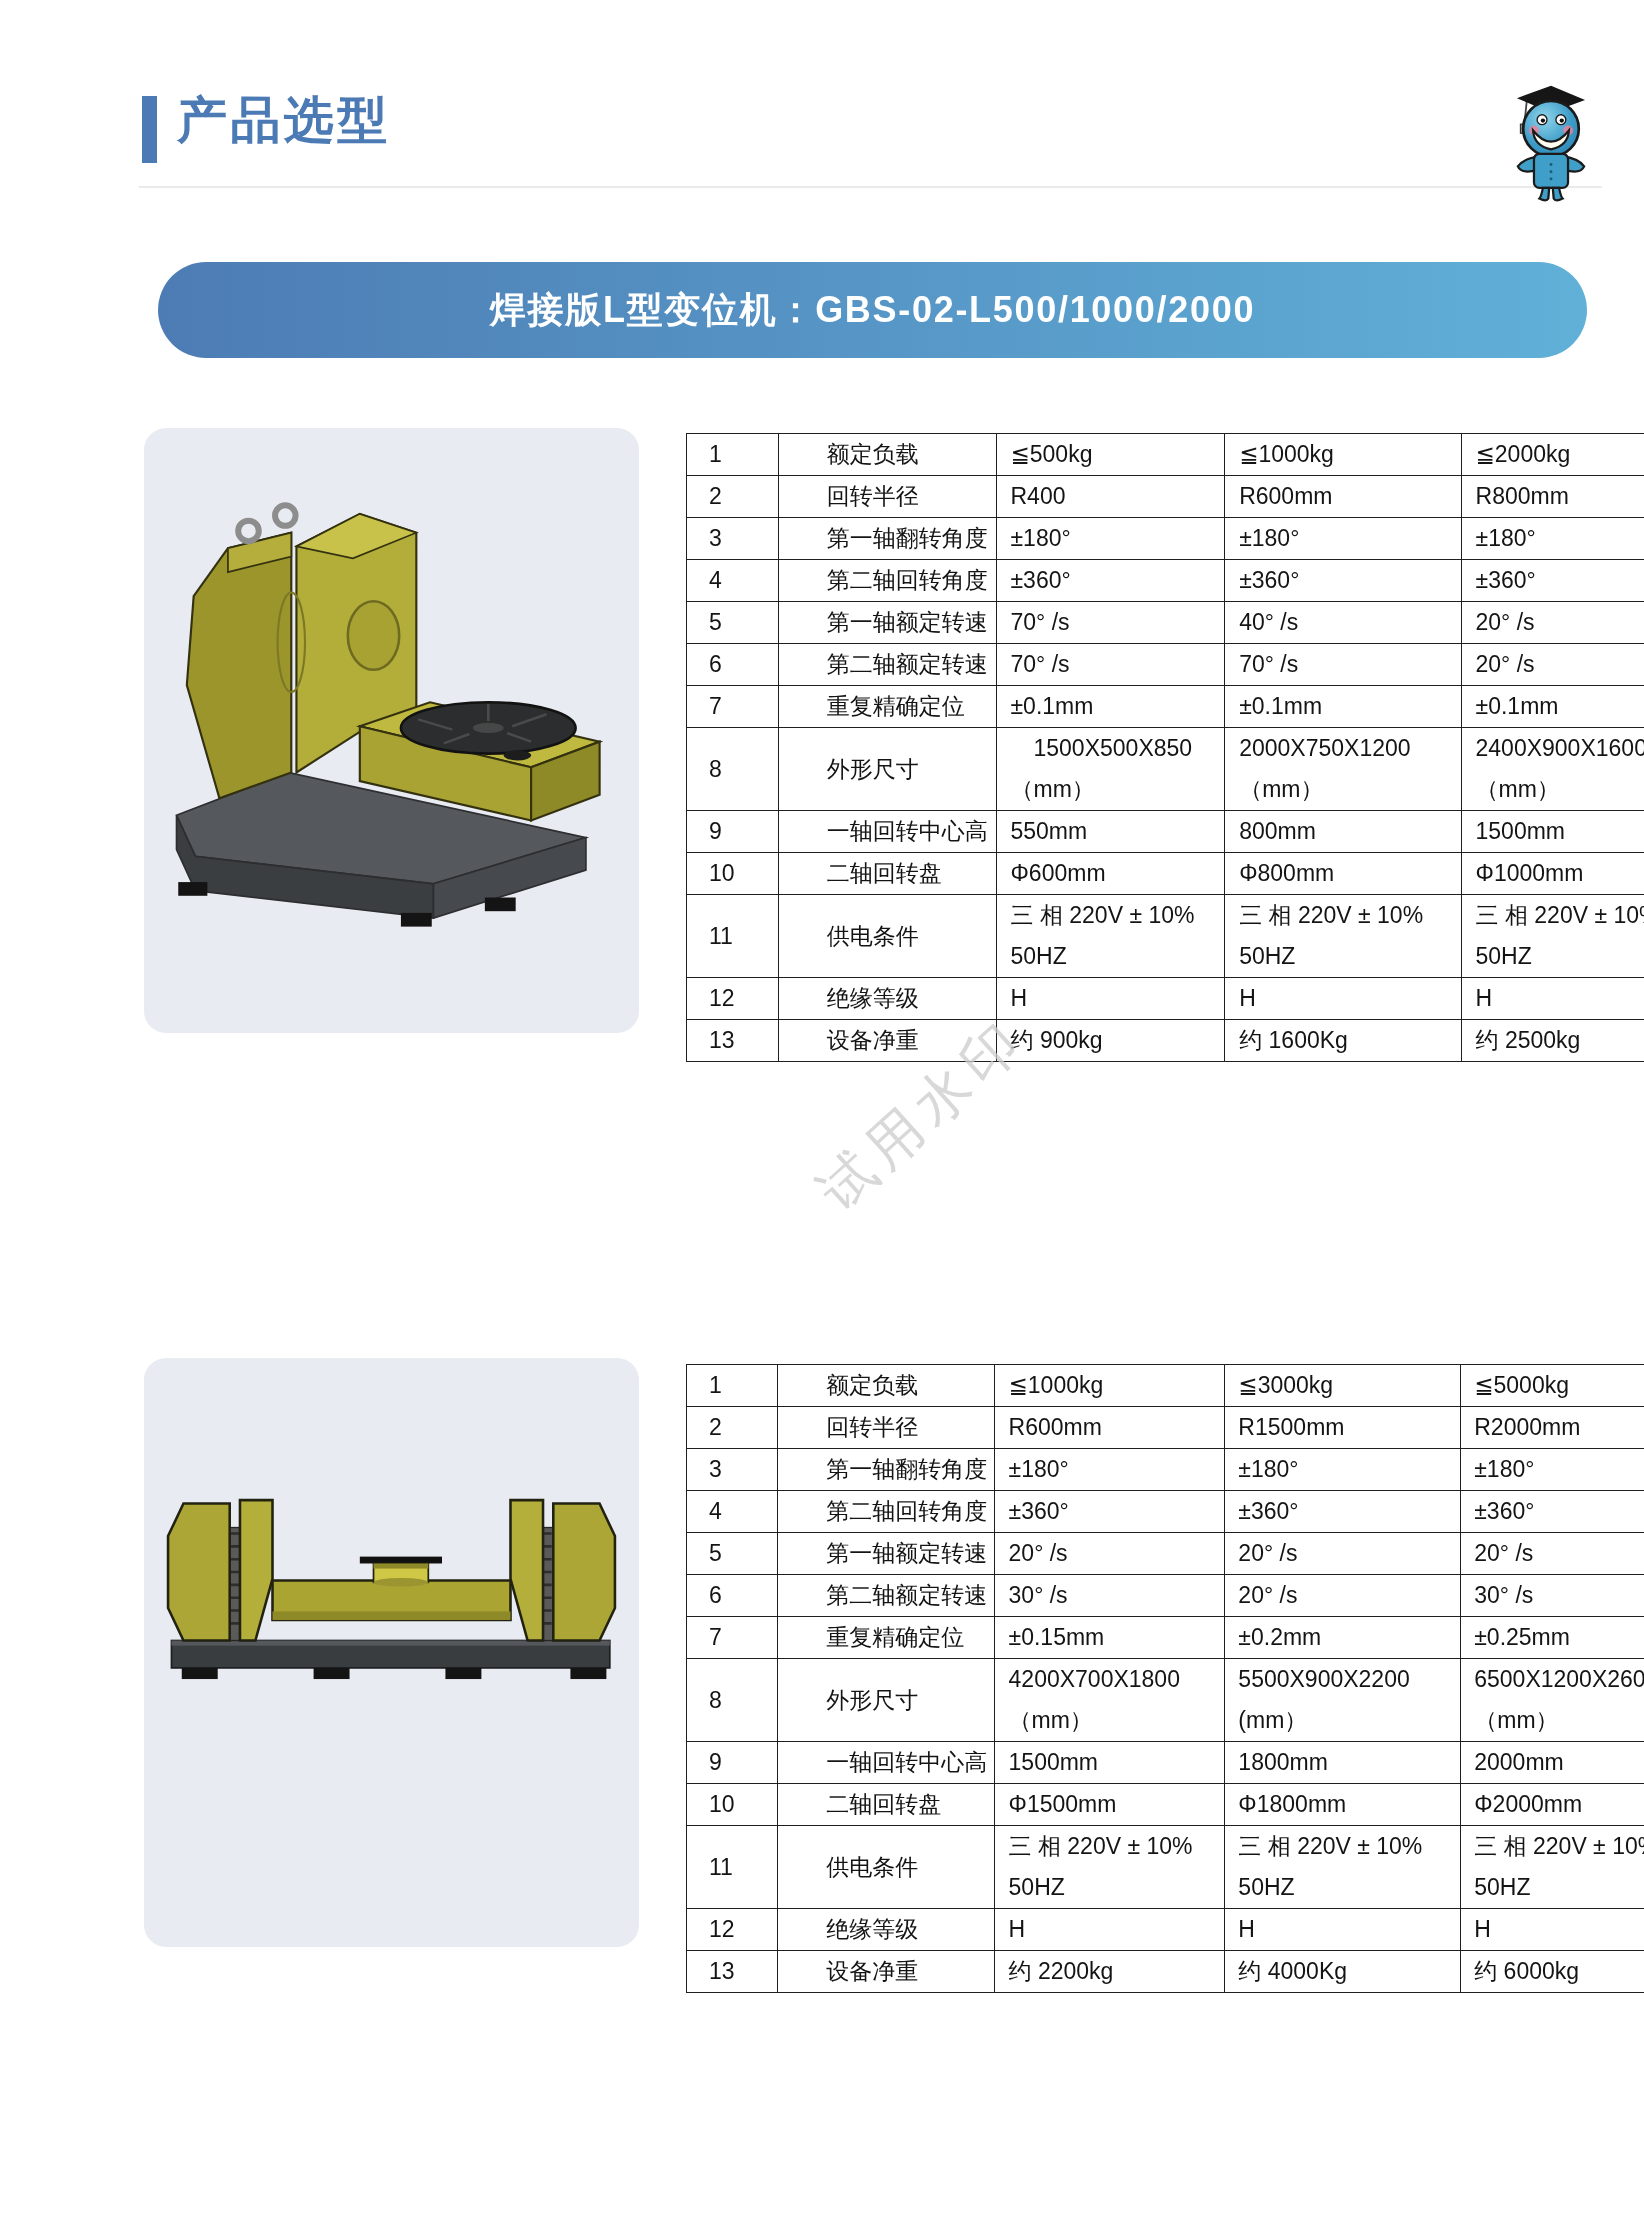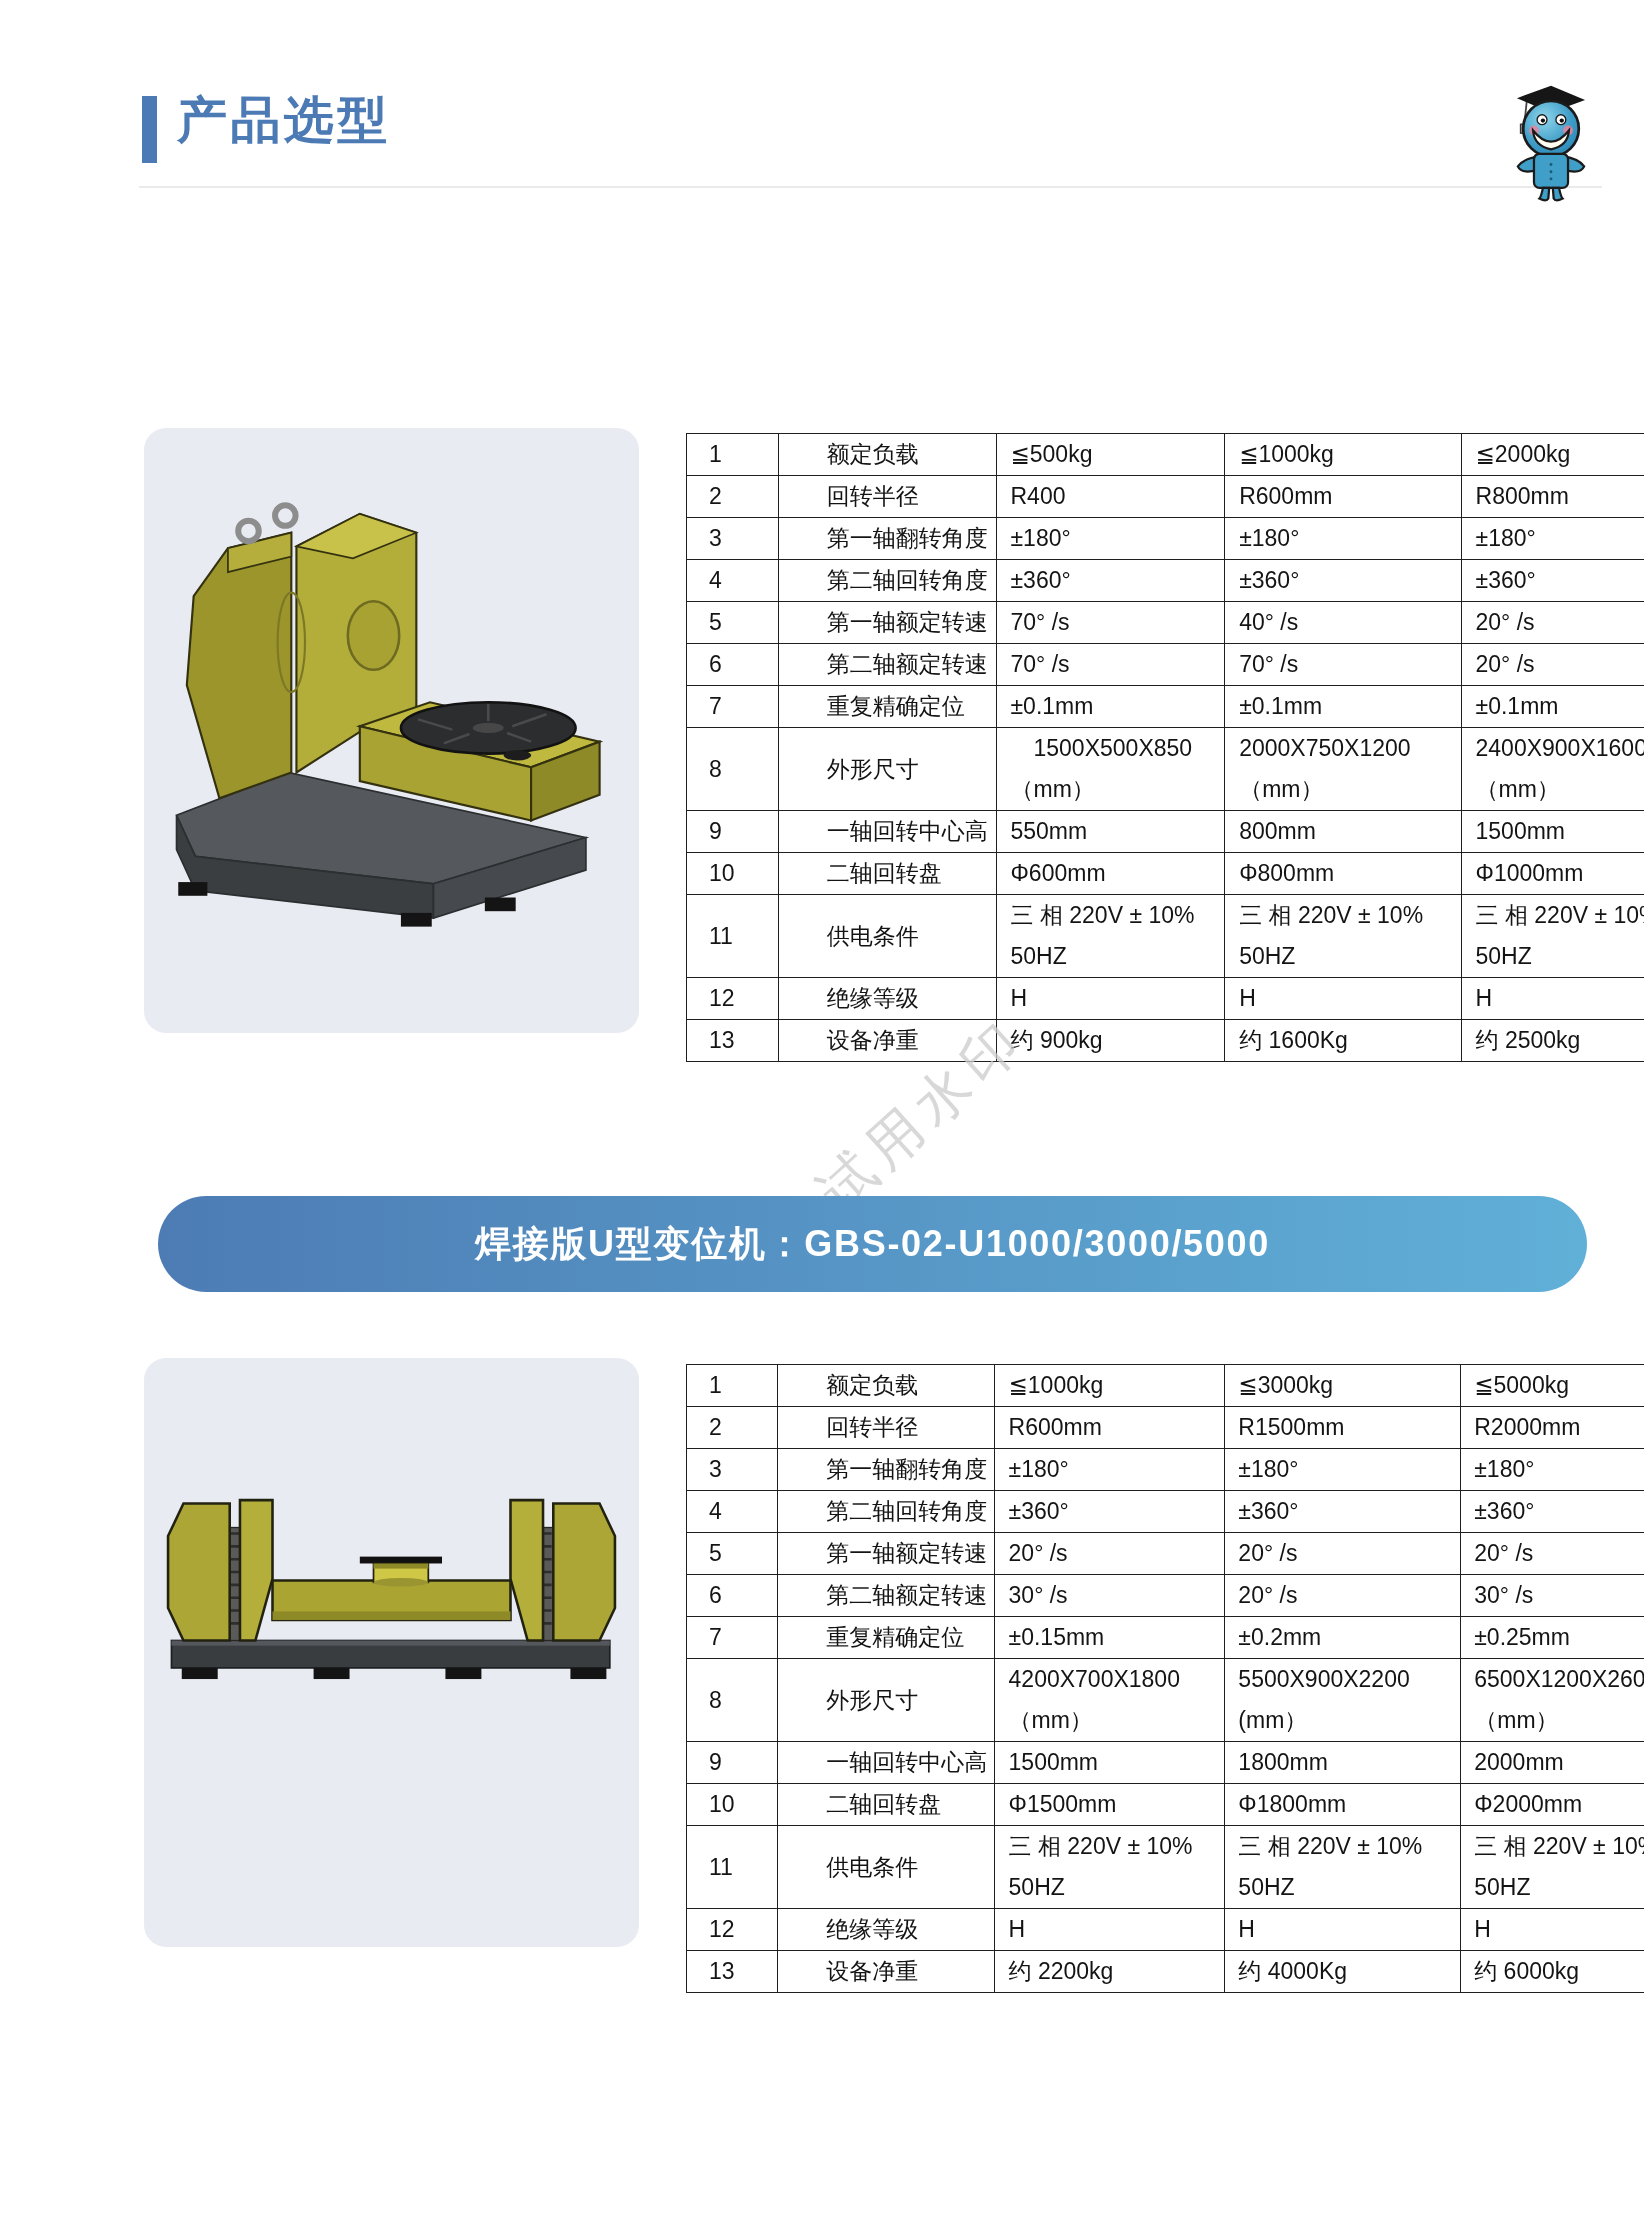--- a/index.html
+++ b/index.html
@@ -84,20 +84,21 @@
     <path d="M37,92 Q20,94 13,103 Q17,112 35,107 Z" fill="#3f9fc8" stroke="#1b1b1b" stroke-width="2.5"></path>
     <path d="M63,92 Q80,94 87,103 Q83,112 65,107 Z" fill="#3f9fc8" stroke="#1b1b1b" stroke-width="2.5"></path>
     <path d="M37,89 h26 a6,6 0 0 1 6,6 v26 a6,6 0 0 1 -6,6 h-26 a6,6 0 0 1 -6,-6 v-26 a6,6 0 0 1 6,-6 Z" fill="#3f9fc8" stroke="#1b1b1b" stroke-width="2.5"></path>
     <circle cx="50" cy="101" r="1.6" fill="#1b5a78"></circle>
       <circle cx="50" cy="109" r="1.6" fill="#1b5a78"></circle>
       <circle cx="50" cy="117" r="1.6" fill="#1b5a78"></circle>
     <path d="M41,127 q-2,10 -4,12 q8,4 10,0 l1,-12 Z" fill="#3f9fc8" stroke="#1b1b1b" stroke-width="2.5"></path>
     <path d="M59,127 q2,10 4,12 q-8,4 -10,0 l-1,-12 Z" fill="#3f9fc8" stroke="#1b1b1b" stroke-width="2.5"></path>
   </svg>
 
+  <div class="banner" id="banner1">焊接版L型变位机：GBS-02-L500/1000/2000</div>
 
   <div class="panel" id="panel1">
     <svg viewBox="0 0 578 706" aria-hidden="true">
 
       <polygon points="38,452 168,402 516,478 338,532 60,500" fill="#55585c" stroke="#2c2e30" stroke-width="2"></polygon>
       <polygon points="38,452 60,500 338,532 338,572 60,540 38,492" fill="#3b3e41" stroke="#2c2e30" stroke-width="2"></polygon>
       <polygon points="338,532 516,478 516,516 338,572" fill="#46494d" stroke="#2c2e30" stroke-width="2"></polygon>
       <rect x="40" y="530" width="34" height="16" fill="#141414"></rect>
       <rect x="300" y="566" width="36" height="16" fill="#141414"></rect>
       <rect x="398" y="548" width="36" height="16" fill="#141414"></rect>
@@ -221,21 +222,20 @@
           <td class="c1">设备净重</td>
           <td class="c2">约 900kg</td>
           <td class="c3">约 1600Kg</td>
           <td class="c4">约 2500kg</td>
         </tr>
       </tbody>
   </table>
 
   <div class="watermark">试用水印</div>
 
-  <div class="banner" id="banner2">焊接版U型变位机：GBS-02-U1000/3000/5000</div>
 
   <div class="panel" id="panel2">
     <svg viewBox="0 0 578 688" aria-hidden="true">
 
       <rect x="32" y="330" width="512" height="32" fill="#3a3d40" stroke="#1d1f21" stroke-width="2"></rect>
       <rect x="32" y="330" width="512" height="6" fill="#54575b"></rect>
       <rect x="44" y="362" width="42" height="13" fill="#141414"></rect>
       <rect x="198" y="362" width="42" height="13" fill="#141414"></rect>
       <rect x="352" y="362" width="42" height="13" fill="#141414"></rect>
       <rect x="498" y="362" width="42" height="13" fill="#141414"></rect>

